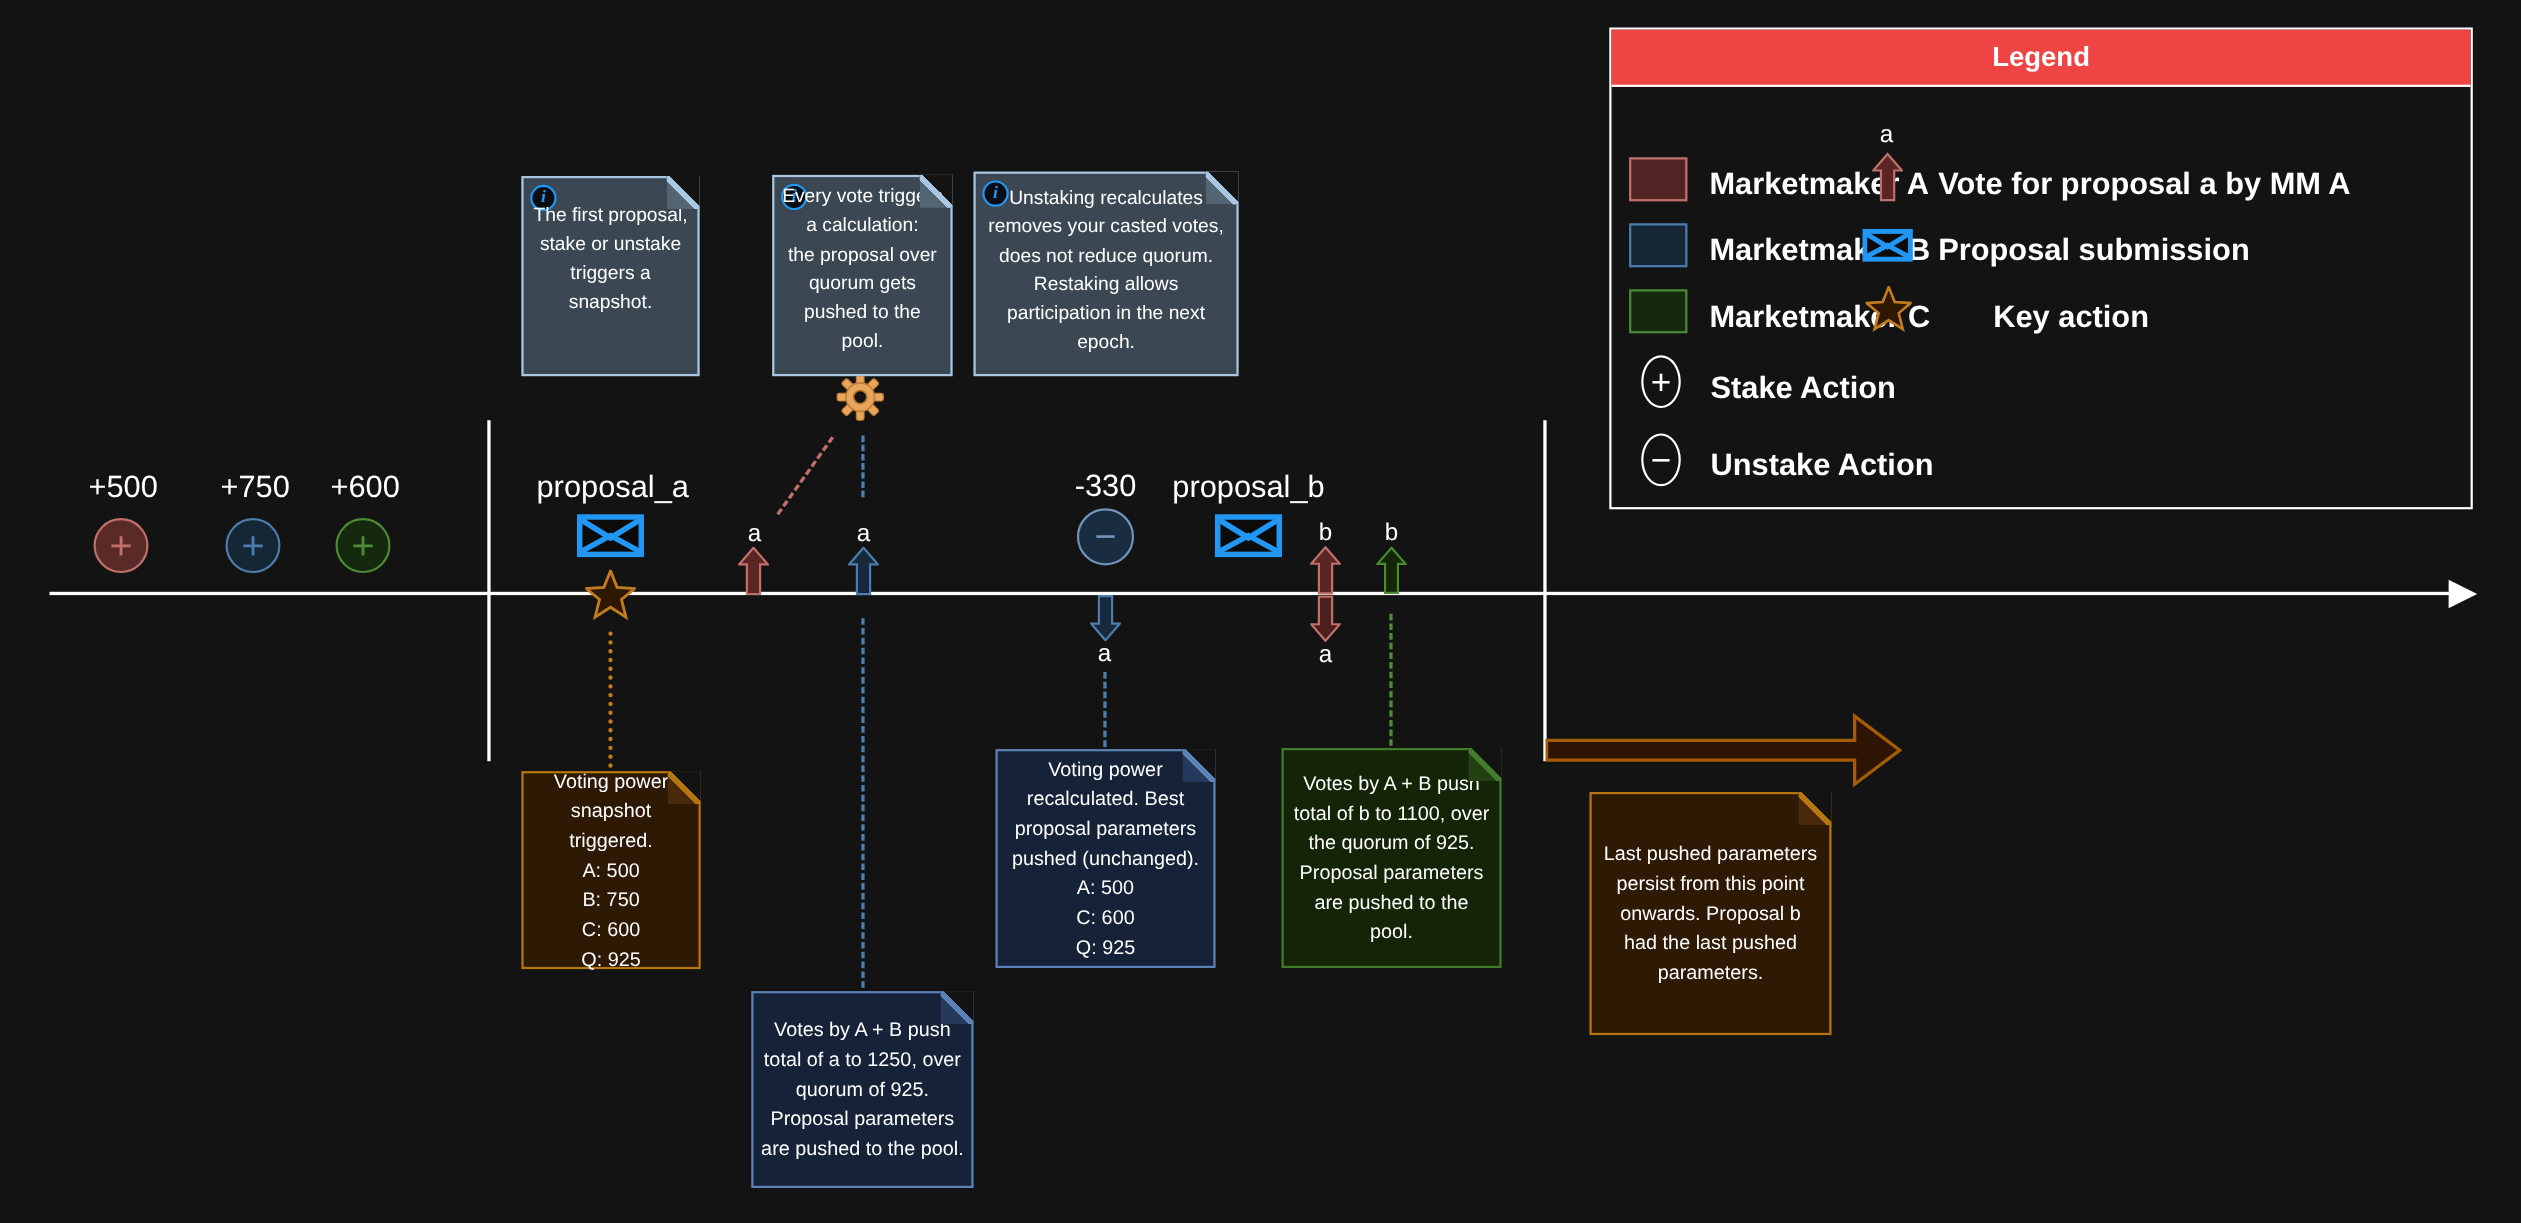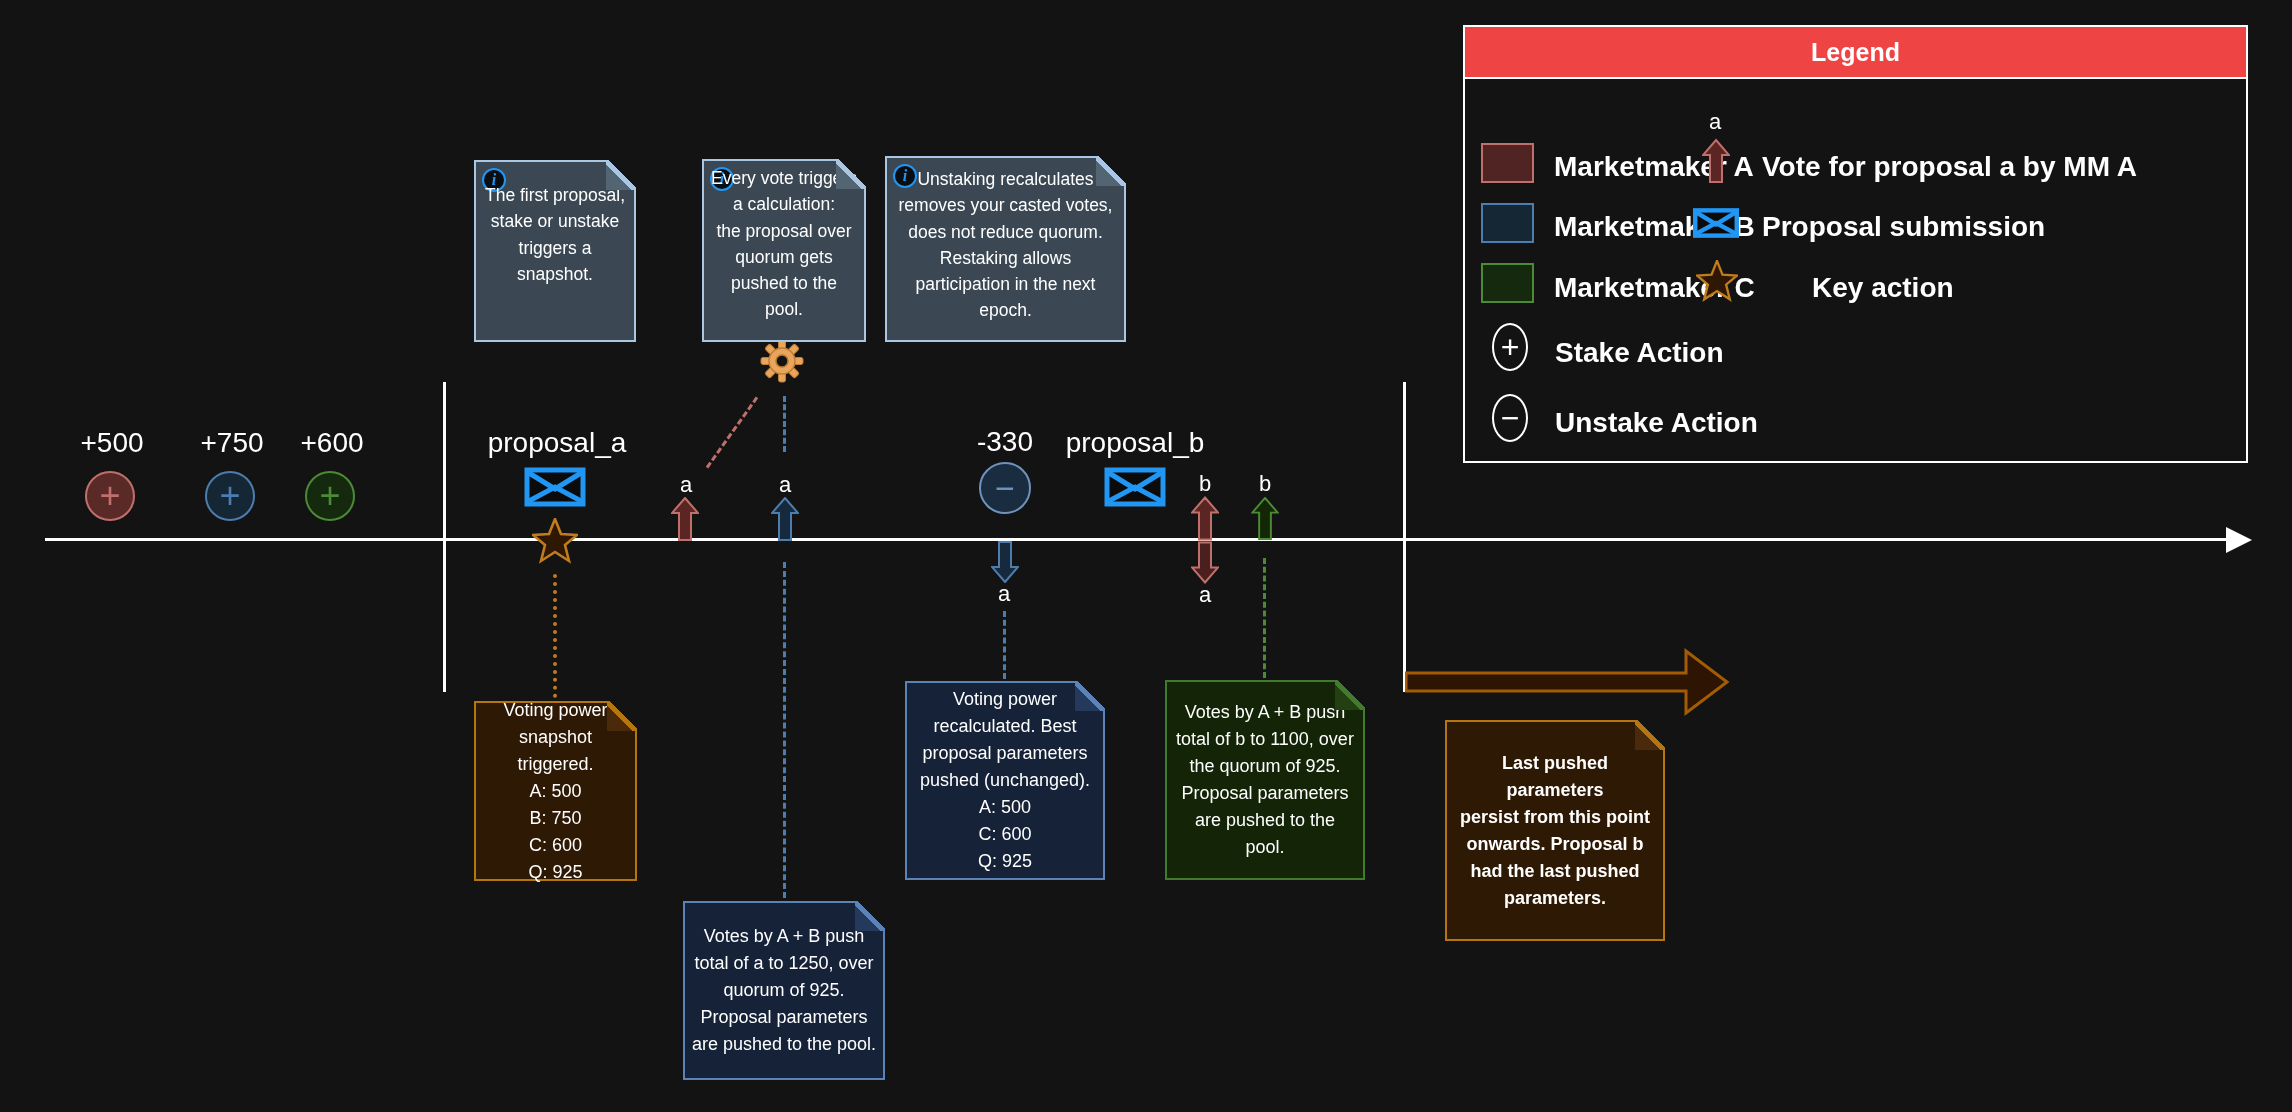--- a/index.html
+++ b/index.html
@@ -219,21 +219,21 @@
 C: 600
 Q: 925</div>
   </div>
   <div class="note note-green" style="left:1165px;top:680px;width:200px;height:200px;">
     <div class="note-text">Votes by A + B push
 total of b to 1100, over
 the quorum of 925.
 Proposal parameters
 are pushed to the pool.</div>
   </div>
-  <div class="note note-brown" style="left:1445px;top:720px;width:220px;height:221px;font-weight:bold;">
+  <div class="note note-brown" style="left:1445px;top:720px;width:220px;height:221px;">
     <div class="note-text">Last pushed parameters
 persist from this point
 onwards. Proposal b
 had the last pushed
 parameters.</div>
   </div>
 
   <div class="legend">
     <div class="legend-title">Legend</div>
 

